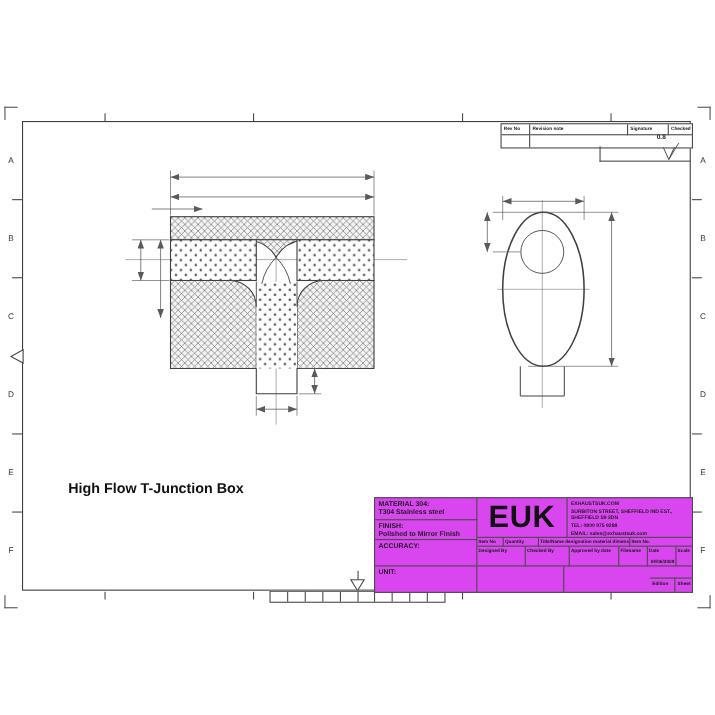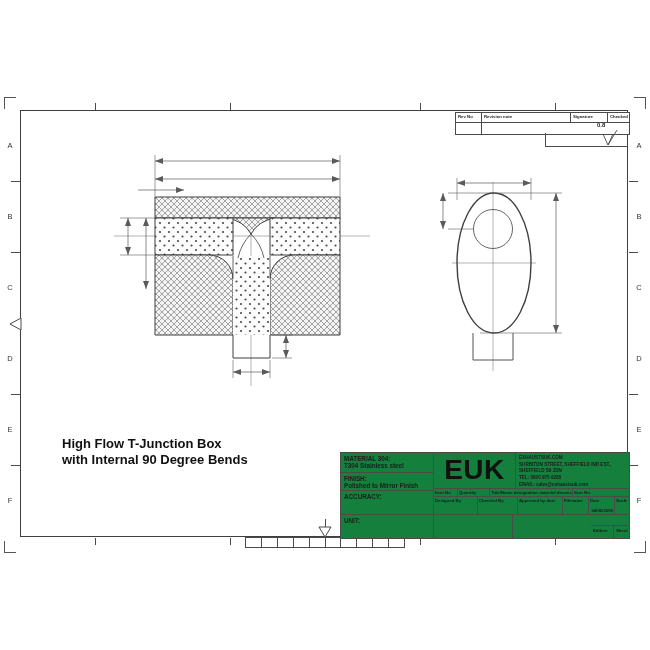--- a/index.html
+++ b/index.html
@@ -8,21 +8,21 @@
   .bx{position:absolute;box-sizing:border-box;}
   .ln{position:absolute;background:#4a4a4a;}
   .corner-v{position:absolute;width:1px;height:12px;background:#555;}
   .corner-h{position:absolute;width:12px;height:1px;background:#555;}
   .grid-letter{position:absolute;width:12px;text-align:center;font-size:7.5px;color:#333;}
   .tick-side{position:absolute;width:9px;height:1px;background:#4a4a4a;}
   .tick-tb{position:absolute;width:1px;height:7px;background:#4a4a4a;}
   .title-line{font-size:13px;font-weight:bold;color:#111;line-height:15.5px;white-space:nowrap;}
   
   #tblock{position:absolute;left:340px;top:452px;width:288px;height:85px;
-          border:1px solid #4a4a4a;background:#15803d;}
+          border:1px solid #4a4a4a;background:#d946ef;}
   .tb-cell{position:absolute;box-sizing:border-box;border-color:#4a4a4a;font-size:6.3px;
            font-weight:bold;color:#1c1c1c;overflow:hidden;}
   .sm{font-size:4.3px;font-weight:bold;white-space:nowrap;}
   .br{border-right:1px solid #4a4a4a;} .bb{border-bottom:1px solid #4a4a4a;}
   .bt{border-top:1px solid #4a4a4a;}
   
   #revtable{position:absolute;left:455px;top:112px;width:173px;height:21px;border:1px solid #4a4a4a;background:#fff;}
   .rv{position:absolute;box-sizing:border-box;height:10px;border-bottom:1px solid #4a4a4a;
       font-size:4.3px;font-weight:bold;padding:1px 0 0 2px;overflow:hidden;white-space:nowrap;}
   .scale-strip{position:absolute;left:245px;top:537px;width:160px;height:11px;display:flex;
@@ -190,21 +190,20 @@
   </div>
 
   <div class="bx" style="left:545px;top:133px;width:83px;height:14px;border-left:1px solid #4a4a4a;border-bottom:1px solid #4a4a4a;"></div>
   <div class="bx" style="left:597px;top:122px;width:20px;font-size:6px;font-weight:bold;color:#222;">0.8</div>
   <svg width="18" height="20" style="position:absolute;left:601px;top:128px;">
     <path d="M2 6 L7 17 L12 6 M7 17 L16 2" fill="none" stroke="#4a4a4a" stroke-width="0.9"></path>
   </svg>
 
   <div class="bx" style="left:62px;top:436px;">
     <div class="title-line">High Flow T-Junction Box</div>
-    <div class="title-line">with Internal 90 Degree Bends</div>
   </div>
 
   <div id="tblock">
 
     <div class="tb-cell br bb" style="left:0;top:0;width:93px;height:20px;padding:2px 0 0 3px;">
       <div>MATERIAL 304:</div>
       <div>T304 Stainless steel</div>
     </div>
     <div class="tb-cell br bb" style="left:0;top:20px;width:93px;height:18px;padding:2px 0 0 3px;">
       <div>FINISH:</div>

